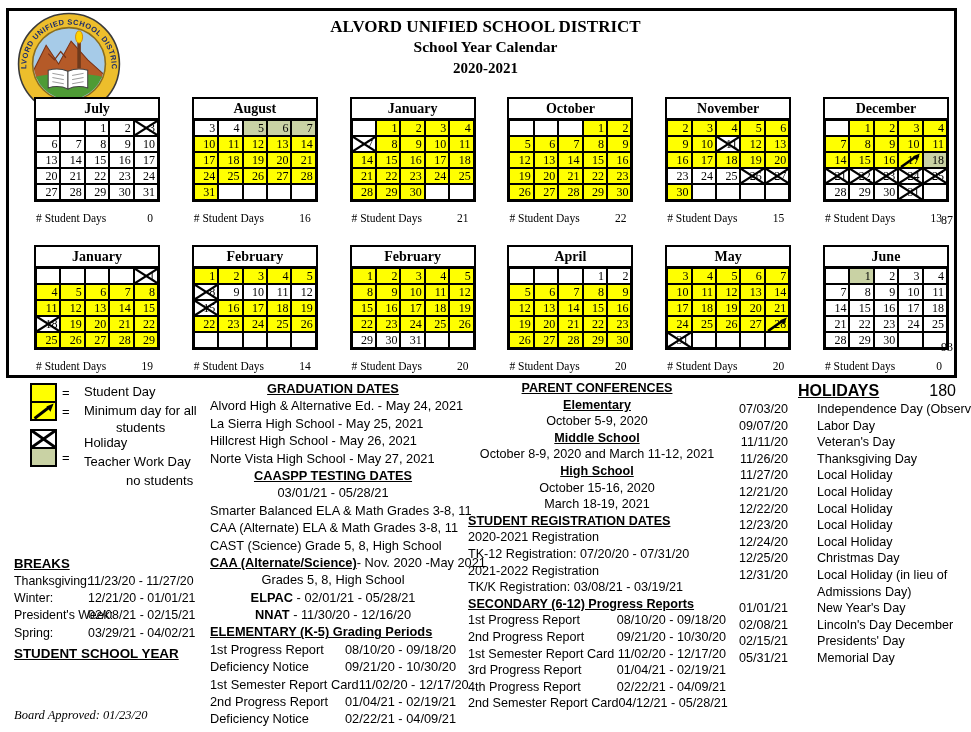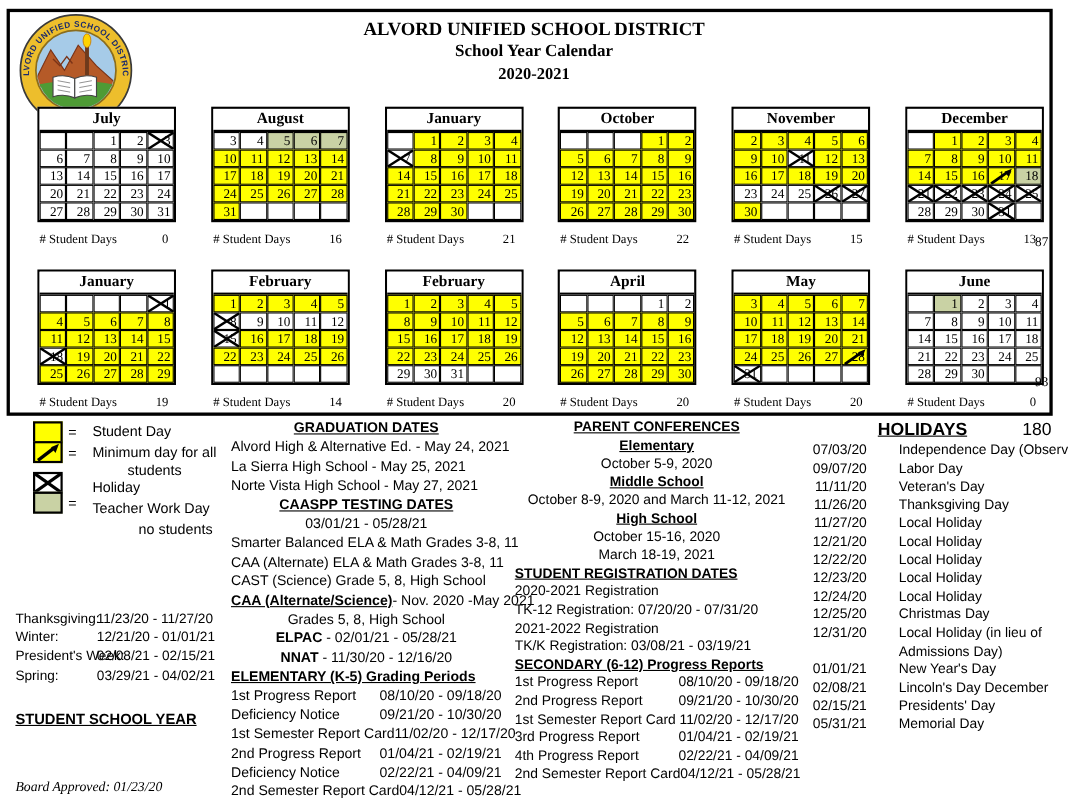--- a/index.html
+++ b/index.html
@@ -720,20 +720,21 @@
     <span class="leg-txt" style="left:56px;top:53px;">Holiday</span>
     <span class="leg-txt" style="left:56px;top:72px;">Teacher Work Day</span>
     <span class="leg-txt" style="left:98px;top:91px;">no students</span>
   </div>
 
   <div class="colB">
     <div class="ln hdr ctr">GRADUATION DATES</div>
     <div id="grad-lines">
         <div class="ln">Alvord High &amp; Alternative Ed. -  May 24, 2021</div>
         <div class="ln">La Sierra High School - May 25, 2021</div>
+        <div class="ln">Hillcrest High School - May 26, 2021</div>
         <div class="ln">Norte Vista High School - May 27, 2021</div>
       </div>
     <div class="ln hdr ctr">CAASPP TESTING DATES</div>
     <div class="ln ctr">03/01/21 - 05/28/21</div>
     <div id="caaspp-lines">
         <div class="ln">Smarter Balanced ELA &amp; Math Grades 3-8, 11</div>
         <div class="ln">CAA (Alternate) ELA &amp; Math Grades 3-8, 11</div>
         <div class="ln">CAST (Science) Grade 5, 8, High School</div>
       </div>
     <div class="ln"><span class="hdr">CAA (Alternate/Science)</span><span>- Nov. 2020 -May 2021</span></div>
@@ -880,20 +881,21 @@
           <span class="hol-name">Presidents' Day</span>
         </div>
         <div class="hol-row">
           <span class="hol-date">05/31/21</span>
           <span class="hol-name">Memorial Day</span>
         </div>
       </div>
   </div>
 
   <div class="breaks">
+    <span class="hdr">BREAKS</span>
     <div id="break-rows">
         <div class="ln">
           <span class="bl">Thanksgiving:</span>
           <span>11/23/20 - 11/27/20</span>
         </div>
         <div class="ln">
           <span class="bl">Winter:</span>
           <span>12/21/20 - 01/01/21</span>
         </div>
         <div class="ln">

